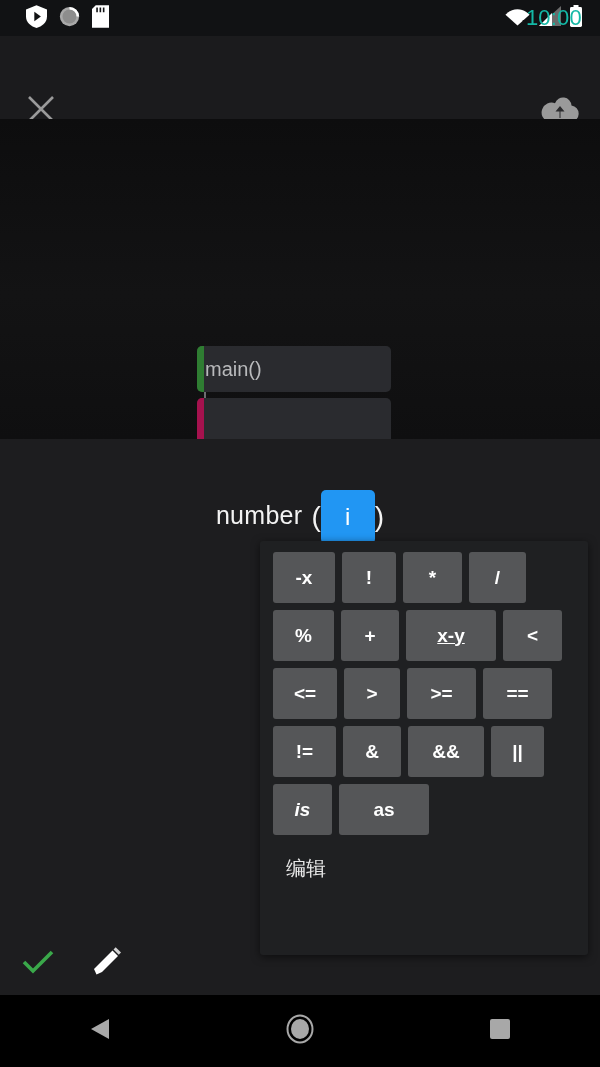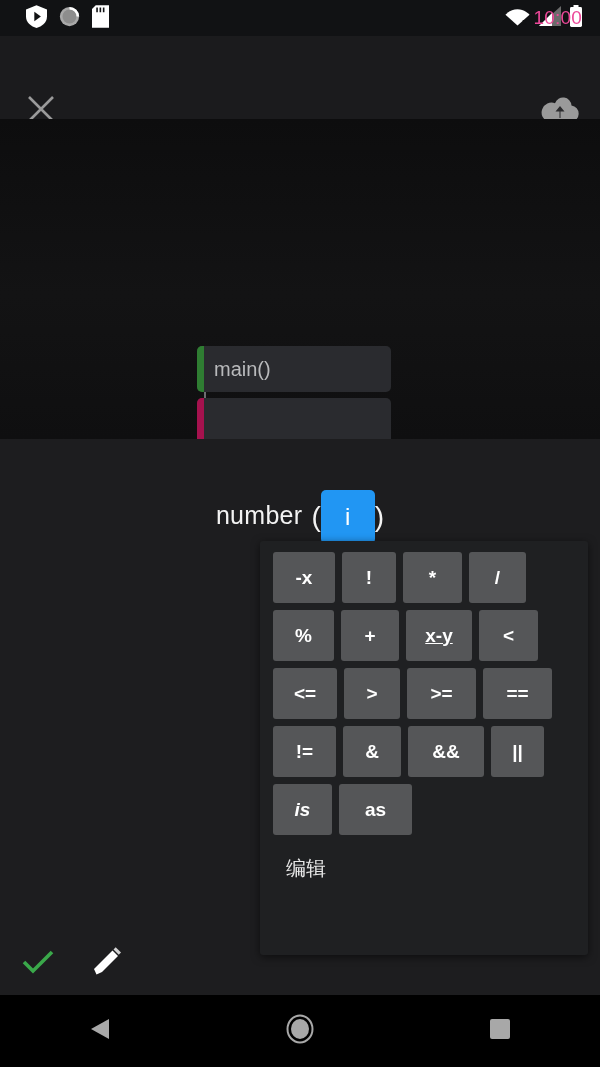--- a/index.html
+++ b/index.html
@@ -14,21 +14,21 @@
   
   .statusbar {
     position:absolute; top:0; left:0; width:600px; height:36px;
     background:#111214; display:flex; align-items:center;
   }
   .sb-left { display:flex; align-items:center; gap:12px; padding-left:26px; }
   .sb-right {
     position:absolute; right:18px; top:0; height:36px;
     display:flex; align-items:center; gap:9px;
   }
-  .sb-time { color:#ec4899; font-size:19px; letter-spacing:.2px; }
+  .sb-time { color:#14b8a6; font-size:22px; letter-spacing:.2px; }
 
   
   .appbar {
     position:absolute; top:36px; left:0; width:600px; height:83px;
     background:#1b1b1d;
   }
   .close-btn {
     position:absolute; left:24px; top:58px; width:34px; height:34px;
     display:flex; align-items:center; justify-content:center; cursor:pointer;
   }
@@ -43,21 +43,21 @@
     background:linear-gradient(180deg,#0d0d0e 0%,#131314 55%,#0f0f10 100%);
     overflow:hidden;
   }
   .code-block {
     position:absolute; height:46px; width:194px;
     background:#2a2b2f; border-radius:5px;
     display:flex; align-items:center; overflow:hidden;
   }
   .code-block .accent { width:7px; height:100%; flex:0 0 7px; }
   .code-block .txt {
-    color:#b9babc; font-size:20px; padding-left:10px; white-space:nowrap;
+    color:#b9babc; font-size:20px; padding-left:1px; white-space:nowrap;
   }
   #blk-main  { left:197px; top:227px; }
   #blk-num   { left:197px; top:279px; }
   .connector {
     position:absolute; left:204px; top:273px; width:2px; height:7px;
     background:#6d6e70;
   }
 
   
   .sheet {
@@ -209,38 +209,38 @@
     <div class="op-rows" id="op-rows">
         <div class="op-row">
           <div class="op-btn" style="width: 62px;">-x</div>
           <div class="op-btn" style="width: 54px;">!</div>
           <div class="op-btn" style="width: 59px;">*</div>
           <div class="op-btn" style="width: 57px;">/</div>
         </div>
         <div class="op-row">
           <div class="op-btn" style="width: 61px;">%</div>
           <div class="op-btn" style="width: 58px;">+</div>
-          <div class="op-btn" style="width: 66px; text-decoration: underline;">x-y</div>
+          <div class="op-btn" style="width: 90px; text-decoration: underline;">x-y</div>
           <div class="op-btn" style="width: 59px;">&lt;</div>
         </div>
         <div class="op-row">
           <div class="op-btn" style="width: 64px;">&lt;=</div>
           <div class="op-btn" style="width: 56px;">&gt;</div>
           <div class="op-btn" style="width: 69px;">&gt;=</div>
           <div class="op-btn" style="width: 69px;">==</div>
         </div>
         <div class="op-row">
           <div class="op-btn" style="width: 63px;">!=</div>
           <div class="op-btn" style="width: 58px;">&amp;</div>
           <div class="op-btn" style="width: 76px;">&amp;&amp;</div>
           <div class="op-btn" style="width: 53px;">||</div>
         </div>
         <div class="op-row">
           <div class="op-btn" style="width: 59px; font-style: italic;">is</div>
-          <div class="op-btn" style="width: 73px;">as</div>
+          <div class="op-btn" style="width: 90px;">as</div>
         </div>
       </div>
     <div id="menu-items">
         <div class="menu-item">编辑</div>
       </div>
   </div>
 
   <div class="check-btn">
     <span>
       <svg width="32" height="26" viewBox="0 0 32 26">

